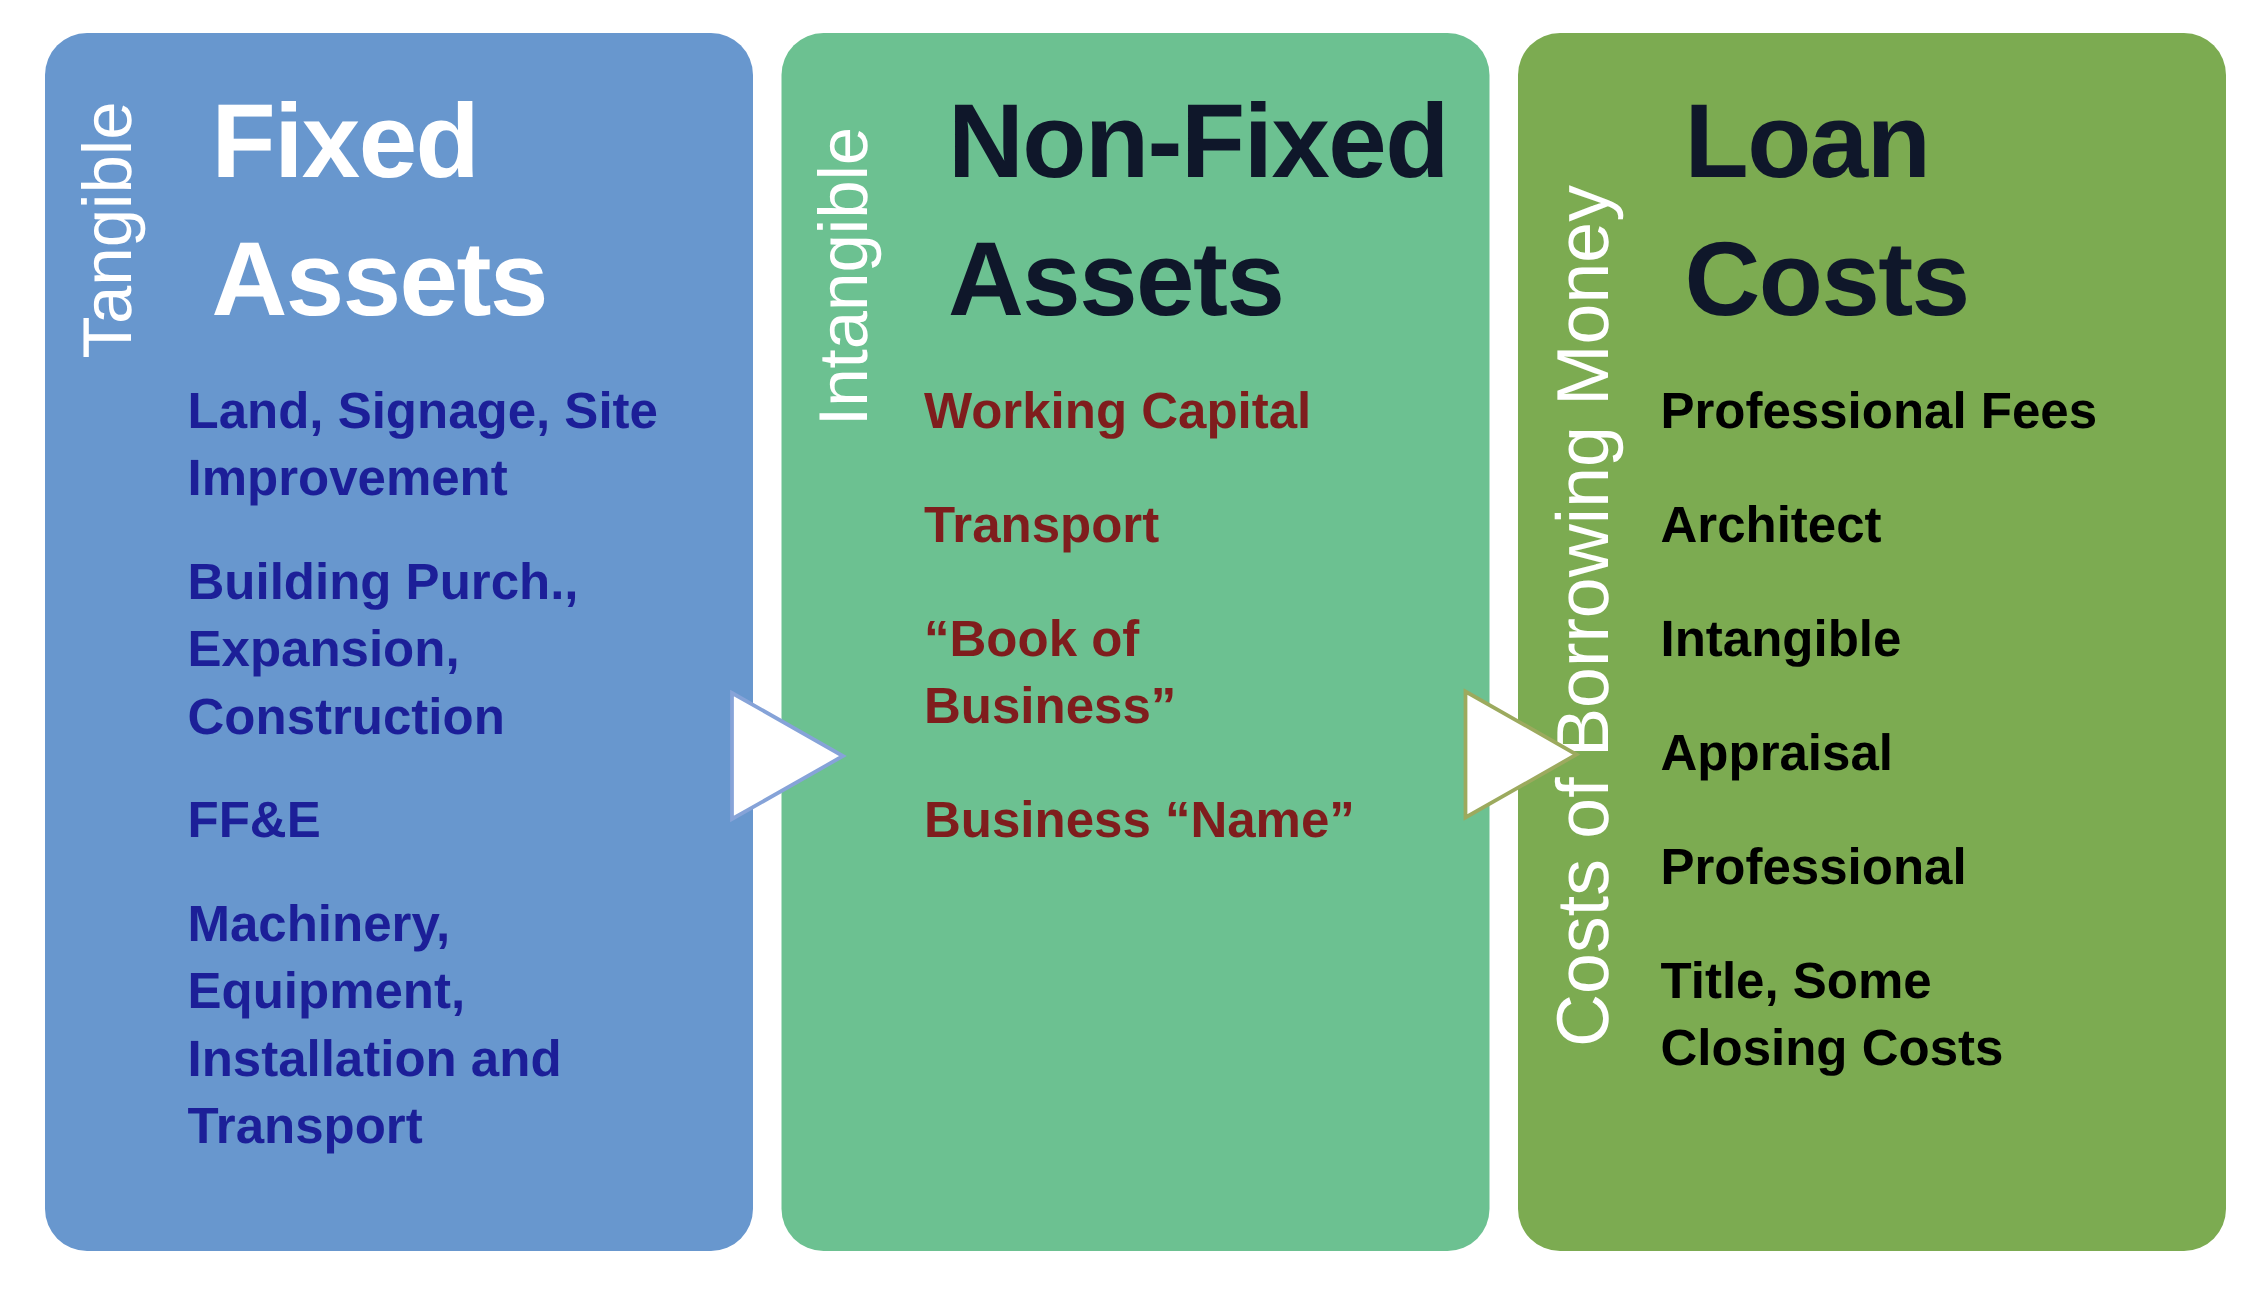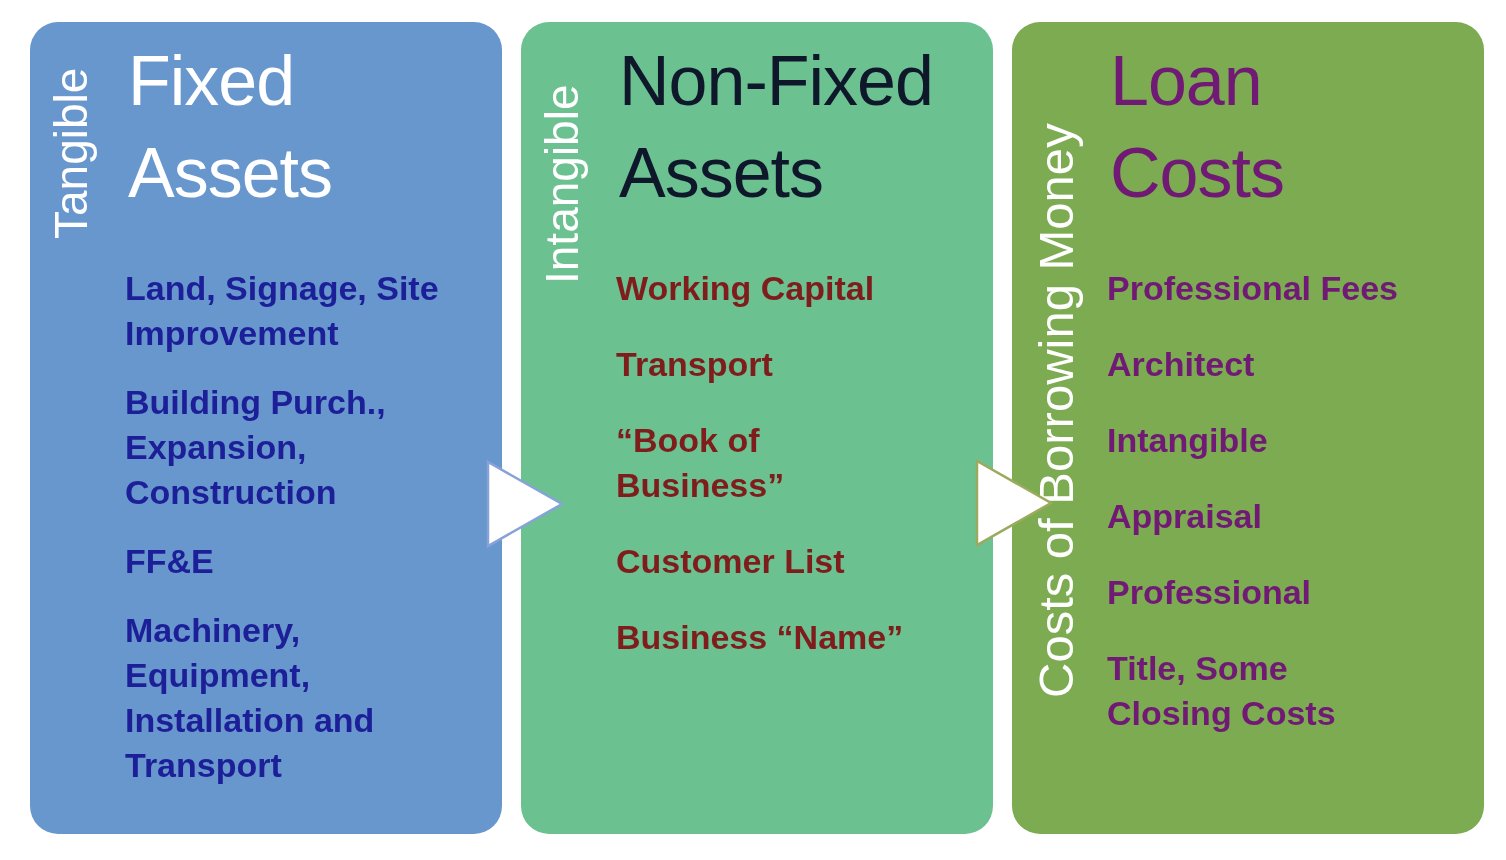--- a/index.html
+++ b/index.html
@@ -32,38 +32,37 @@
     font-weight: 400;
   }
   .col-0 .side-label { left: 15px; top: 217px; }
   .col-1 .side-label { left: 15px; top: 262px; }
   .col-2 .side-label { left: 16px; top: 676px; font-size: 49px; }
 
   .title {
     position: absolute;
     left: 95px;
     top: 10px;
-    margin: 3px;
+    margin: 16px;
     font-size: 70px;
     line-height: 92px;
-    font-weight: 400;
+    font-weight: 700;
     letter-spacing: -1px;
     white-space: pre-line;
   }
 
   .items {
     position: absolute;
     left: 95px;
     top: 230px;
     right: 14px;
     font-size: 34px;
     line-height: 45px;
     font-weight: 700;
     white-space: pre-line;
-    margin-top: 14px;
   }
   .item { margin-bottom: 24px; }
   .col-1 .item, .col-2 .item { margin-bottom: 31px; }
 
   .arrow { position: absolute; z-index: 5; }
   .arrow-0 { left: 485px; top: 459px; }
   .arrow-1 { left: 974px; top: 458px; }
 </style>
 </head>
 <body>
@@ -81,28 +80,28 @@
 Equipment,
 Installation and
 Transport</div></div>
   </section>
 
   <section class="column col-1" style="background-color: rgb(108, 193, 145);">
     <div class="side-label" style="color: rgb(255, 255, 255);">Intangible</div>
     <h2 class="title" style="color: #0f172a;">Non-Fixed
 Assets</h2>
     <div class="items" style="color: #7f1d1d;"><div class="item">Working Capital</div><div class="item">Transport</div><div class="item">“Book of
-Business”</div><div class="item">Customer List</div><div class="item">Business “Name”</div></div>
+Business”</div><div class="item">Business “Name”</div></div>
   </section>
 
   <section class="column col-2" style="background-color: rgb(124, 171, 81);">
     <div class="side-label" style="color: rgb(255, 255, 255);">Costs of Borrowing Money</div>
-    <h2 class="title" style="color: #701a75;">Loan
+    <h2 class="title" style="color: #0f172a;">Loan
 Costs</h2>
-    <div class="items" style="color: #701a75;"><div class="item">Professional Fees</div><div class="item">Architect</div><div class="item">Intangible</div><div class="item">Appraisal</div><div class="item">Professional</div><div class="item">Title, Some
+    <div class="items" style="color: #000000;"><div class="item">Professional Fees</div><div class="item">Architect</div><div class="item">Intangible</div><div class="item">Appraisal</div><div class="item">Professional</div><div class="item">Title, Some
 Closing Costs</div></div>
   </section>
 
   <svg class="arrow arrow-0" width="82" height="90" viewBox="0 0 82 90">
     <polygon points="3,3 77,45 3,87" stroke-width="2.5" fill="#ffffff" stroke="#86a3d8"></polygon>
   </svg>
 
   <svg class="arrow arrow-1" width="82" height="90" viewBox="0 0 82 90">
     <polygon points="3,3 77,45 3,87" stroke-width="2.5" fill="#ffffff" stroke="#9caa5e"></polygon>
   </svg>

